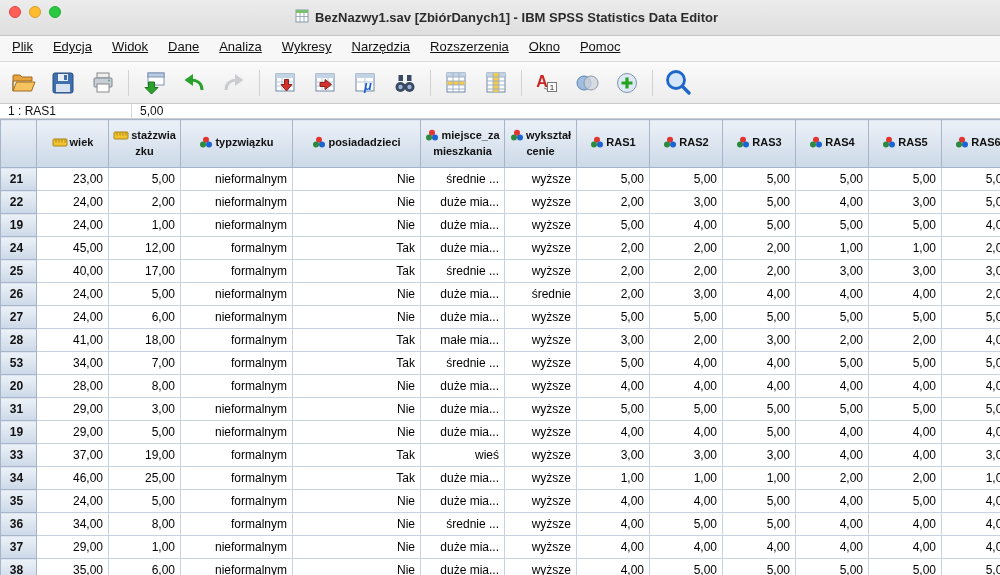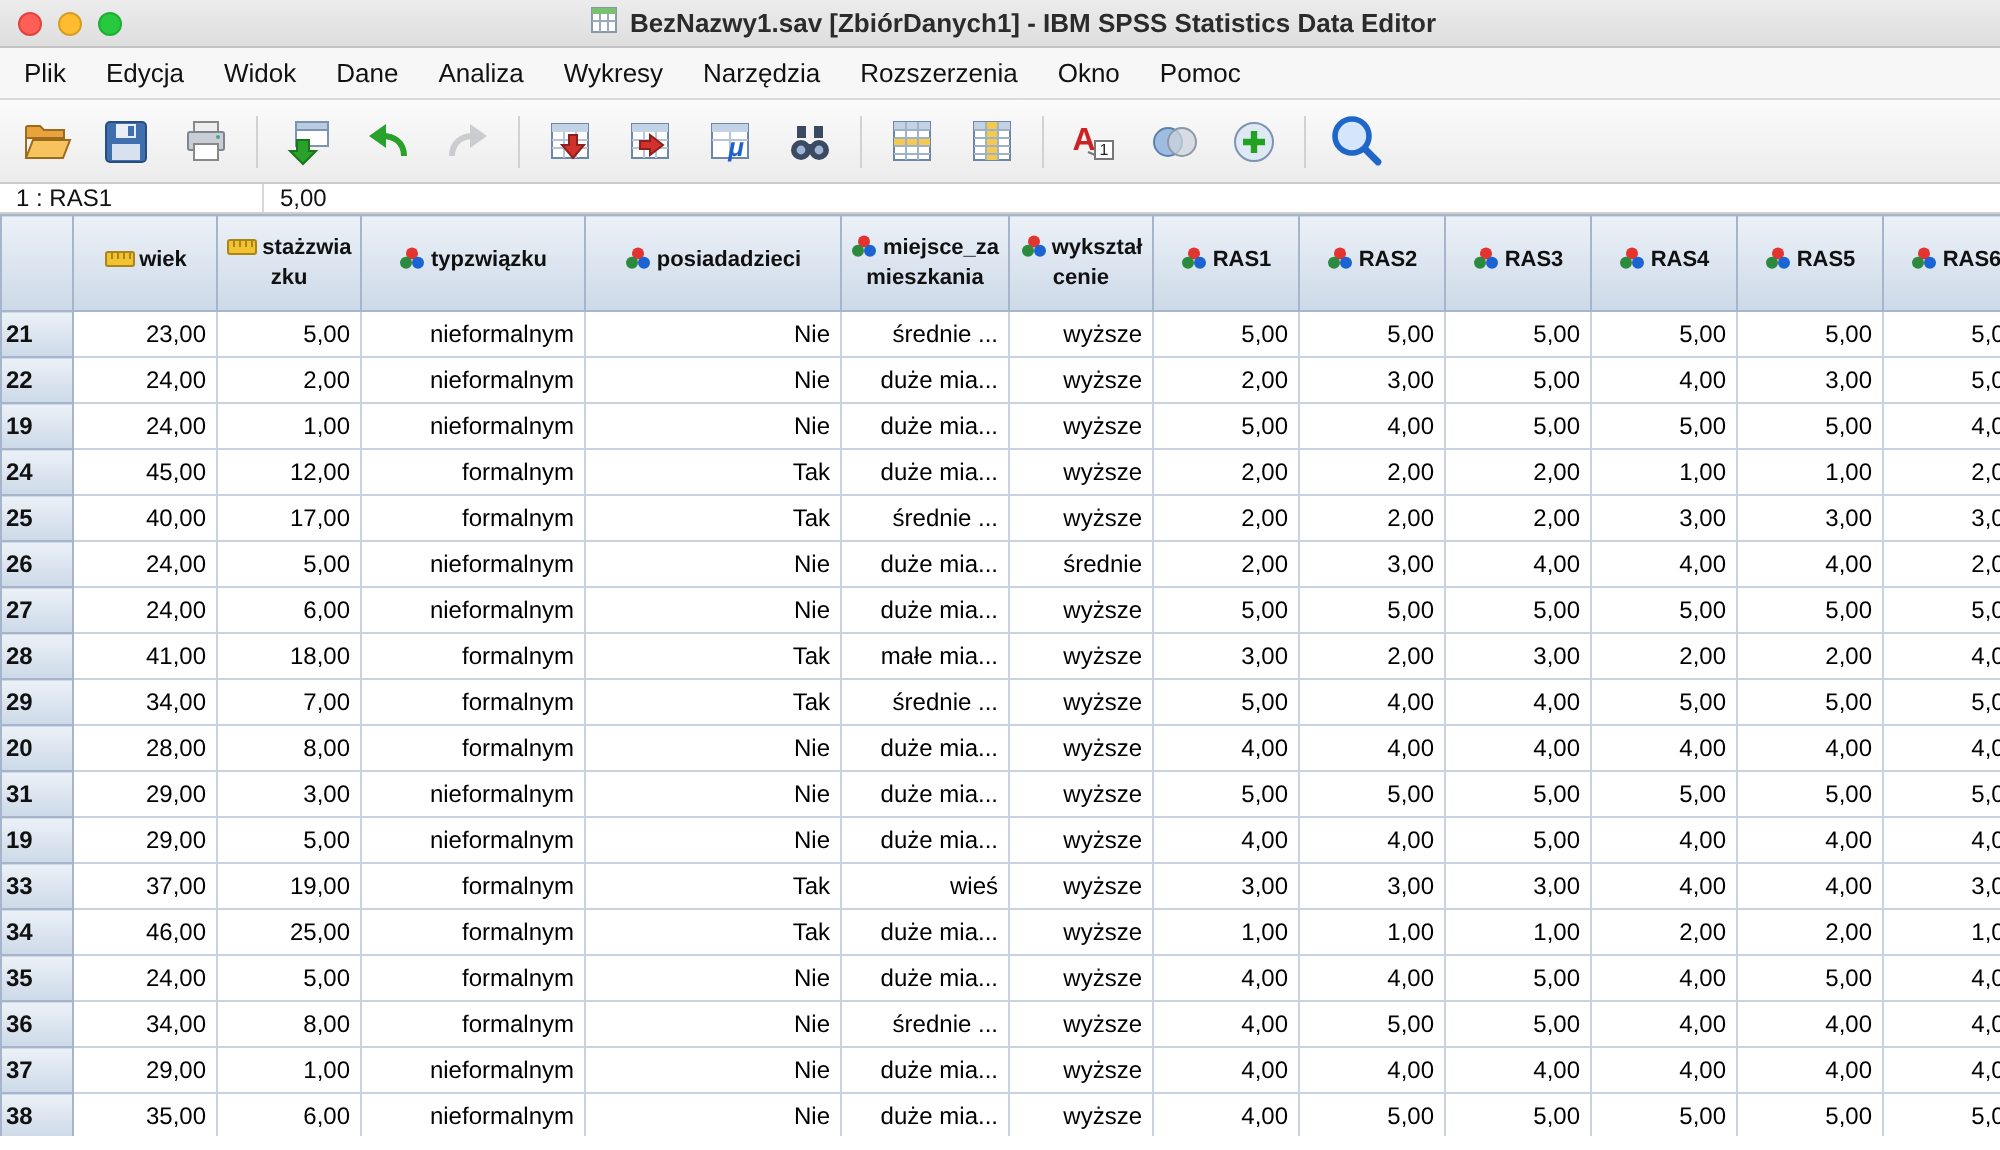--- a/index.html
+++ b/index.html
@@ -1,33 +1,33 @@
 <!DOCTYPE html>
 <html><head>
 <meta charset="utf-8">
 <style>
   * { box-sizing: border-box; margin: 0; padding: 0; }
   html,body { width:1000px; height:575px; overflow:hidden; background:#fff;
     font-family:"Liberation Sans", sans-serif; }
 
   
-  .titlebar { height:24px; background:linear-gradient(#ececec,#dedede);
+  .titlebar { height:36px; background:linear-gradient(#ececec,#dedede);
     border-bottom:1px solid #c4c4c4; position:relative;
     display:flex; align-items:center; justify-content:center;padding-left:13px; }
   .lights { position:absolute; left:9px; top:6px; display:flex; gap:8px; }
   .light { width:12px; height:12px; border-radius:50%; }
   .light.close { background:#ff5f57; border:1px solid #e0443e; }
   .light.min   { background:#febc2e; border:1px solid #d89e24; }
   .light.max   { background:#28c840; border:1px solid #1eae33; }
   .title-wrap { display:flex; align-items:center; gap:6px; font-size:13px;
     font-weight:600; color:#2b2b2b; }
 
   
   .menubar { height:26px; background:#f7f7f7; border-bottom:1px solid #dadada;
-    display:flex; align-items:center; padding-left:2px; font-size:13px; color:#111; }
+    display:flex; padding-left:2px; font-size:13px; color:#111;text-decoration:underline; }
   .menu-item { padding:3px 10px; cursor:default; }
 
   
   .toolbar { height:42px; background:linear-gradient(#fbfbfb,#ececec);
     border-bottom:1px solid #cccccc; display:flex; align-items:center;
     padding:0 6px; gap:6px; }
   .tbtn { width:34px; height:34px; border:none; background:transparent;
     display:flex; align-items:center; justify-content:center; padding:0; }
   .tbtn svg { display:block; }
   .tbsep { width:1px; height:26px; background:#d2d2d2; margin:0 2px; }
@@ -43,21 +43,21 @@
   
   .sheet { height:461px; overflow:hidden; background:#b91c1c; }
   table.grid { border-collapse:collapse; table-layout:fixed; width:1014px; }
   .grid th, .grid td { border:1px solid #c9d3e0; overflow:hidden; }
   .grid thead th, .grid .rownum, .grid .corner { border-color:#a6b5c9;
     background:linear-gradient(#ecf1f7,#ccd9e8); }
   .grid thead th { height:48px; vertical-align:middle; text-align:center;
     font-size:11px; font-weight:600; color:#111; padding:2px 3px; line-height:1.2; }
   .collabel { word-break:break-all; }
   .micon { display:inline-block; vertical-align:-2px; margin-right:2px; }
-  .grid .rownum { width:36px; text-align:left; padding:0 6px 0 2px;
+  .grid .rownum { width:36px; text-align:center; padding:0 6px 0 2px;
     font-size:12px; font-weight:600; color:#111; }
   .grid td { height:23px; font-size:12px; color:#000; text-align:right;
     padding:0 5px; white-space:nowrap; background:#fff; }
 </style>
 </head>
 <body>
 
 <div class="titlebar">
   <div class="lights">
     <div class="light close"></div>
@@ -444,21 +444,21 @@
           <td>małe mia...</td>
           <td>wyższe</td>
           <td>3,00</td>
           <td>2,00</td>
           <td>3,00</td>
           <td>2,00</td>
           <td>2,00</td>
           <td>4,00</td>
         </tr>
         <tr>
-          <th class="rownum">29</th>
+          <th class="rownum">53</th>
           <td>34,00</td>
           <td>7,00</td>
           <td>formalnym</td>
           <td>Tak</td>
           <td>średnie ...</td>
           <td>wyższe</td>
           <td>5,00</td>
           <td>4,00</td>
           <td>4,00</td>
           <td>5,00</td>

